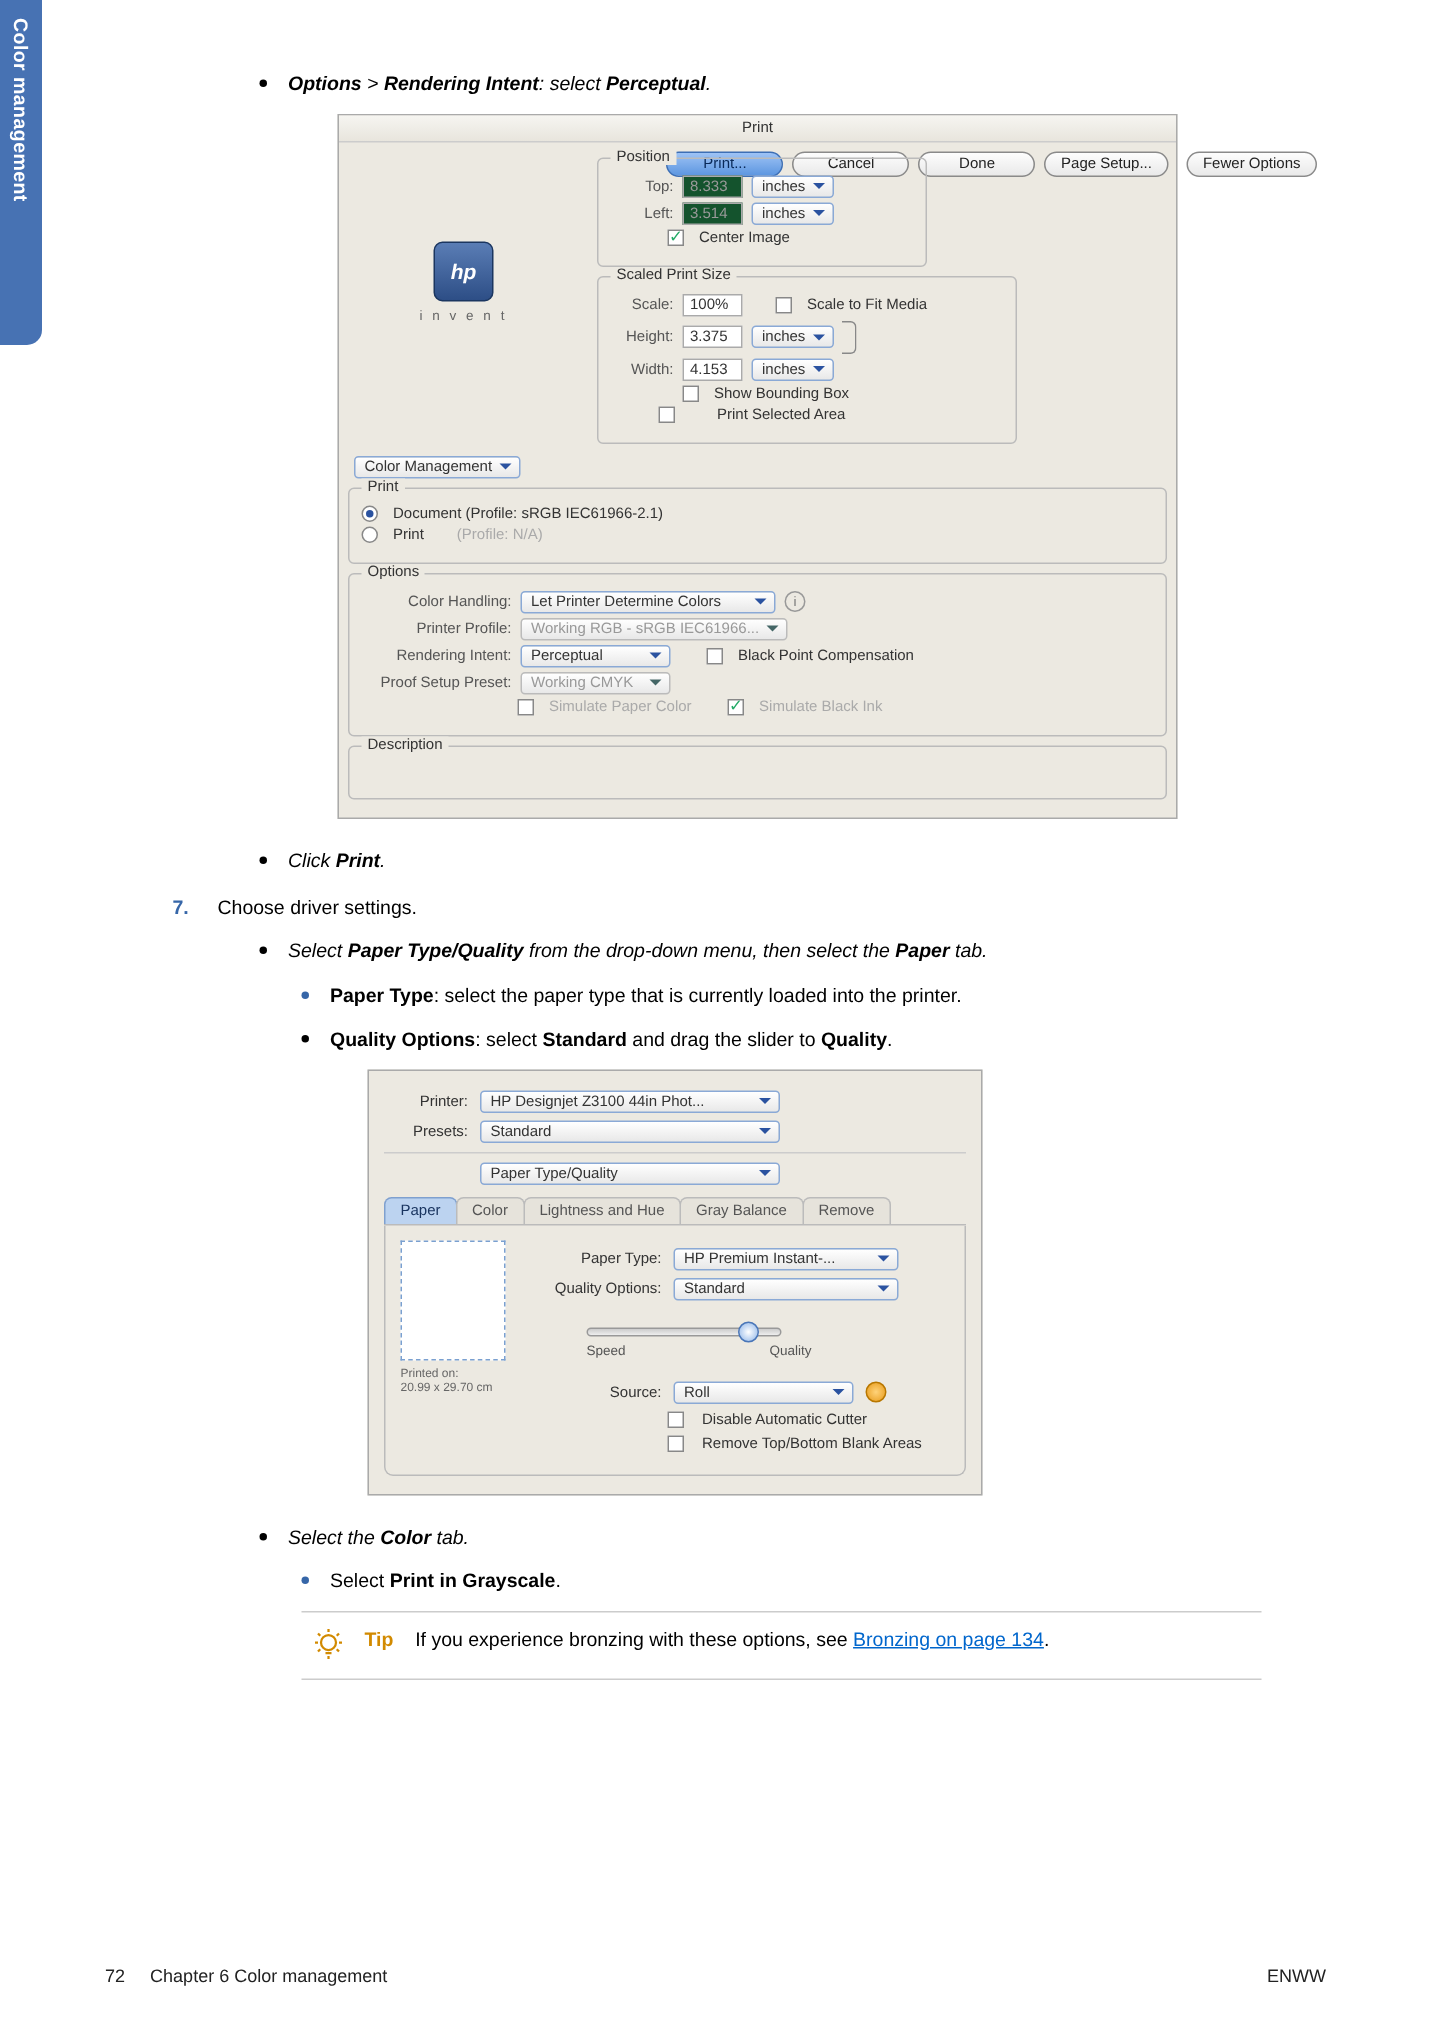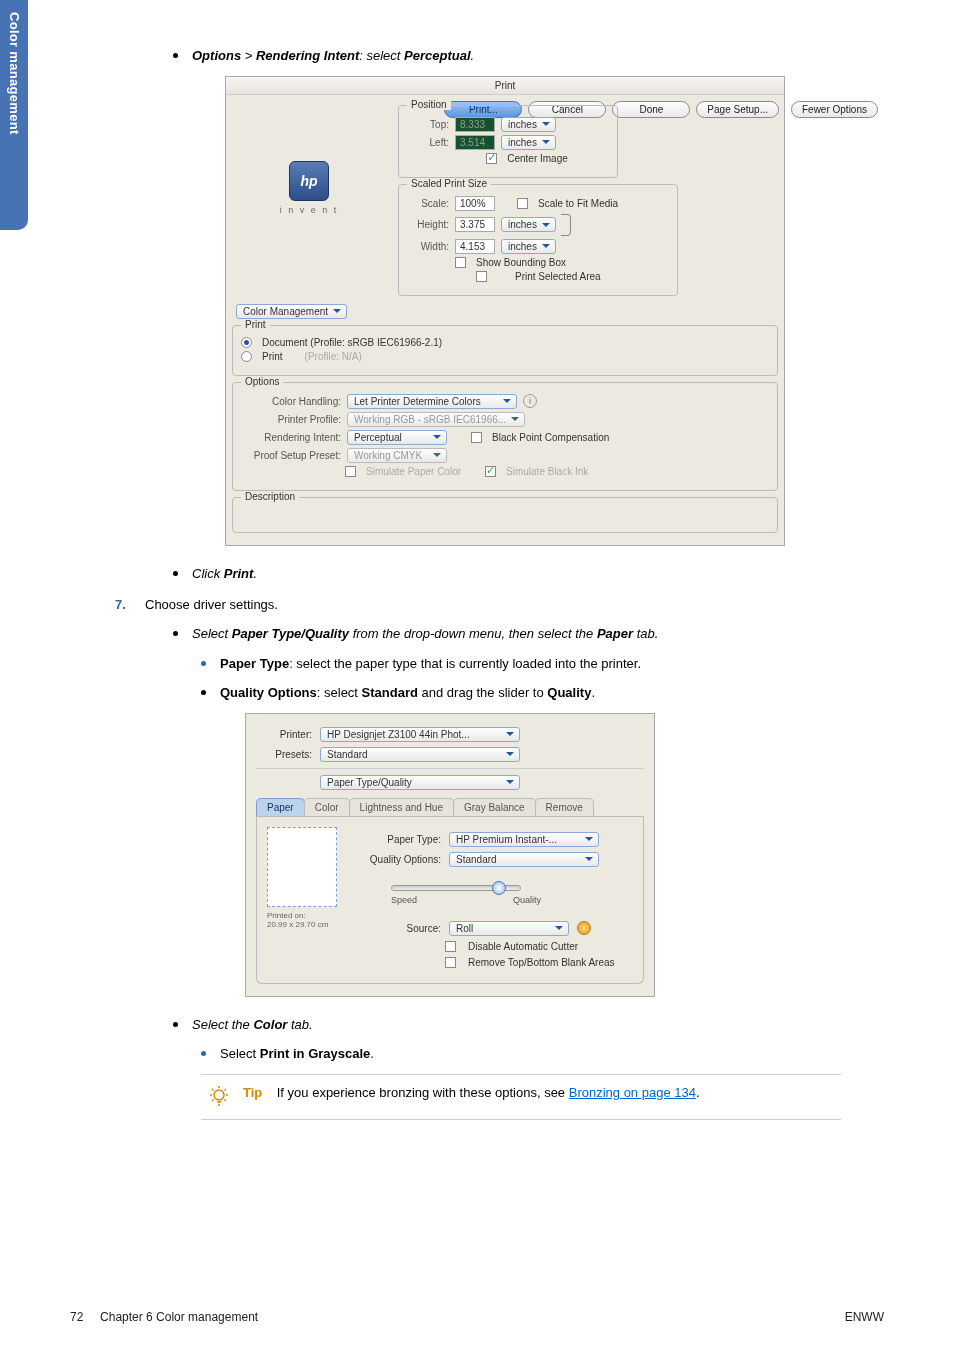--- a/index.html
+++ b/index.html
@@ -235,21 +235,21 @@
           <div class="pd-row">
             <label>Top:</label>
             <span class="fld ro">8.333</span>
             <span class="sel blue">inches</span>
           </div>
           <div class="pd-row">
             <label>Left:</label>
             <span class="fld ro">3.514</span>
             <span class="sel blue">inches</span>
           </div>
-          <div class="pd-row" style="margin-left:38px;justify-content:center;">
+          <div class="pd-row" style="margin-left:38px;">
             <span class="chk on"></span>
             <span>Center Image</span>
           </div>
         </div>
 
         <div class="groupbox" style="width:280px;">
           <div class="gtitle">Scaled Print Size</div>
           <div class="pd-row">
             <label>Scale:</label>
             <span class="fld">100%</span>
@@ -265,21 +265,21 @@
           </div>
           <div class="pd-row">
             <label>Width:</label>
             <span class="fld">4.153</span>
             <span class="sel blue">inches</span>
           </div>
           <div class="pd-row" style="margin-left:48px;">
             <span class="chk"></span>
             <span>Show Bounding Box</span>
           </div>
-          <div class="pd-row" style="margin-left:69px;gap:24px;">
+          <div class="pd-row" style="margin-left:32px;gap:24px;">
             <span class="chk"></span>
             <span>Print Selected Area</span>
           </div>
         </div>
       </div>
     </div>
 
     <div style="margin:2px 0 0 10px;">
       <span class="sel blue">Color Management</span>
     </div>

